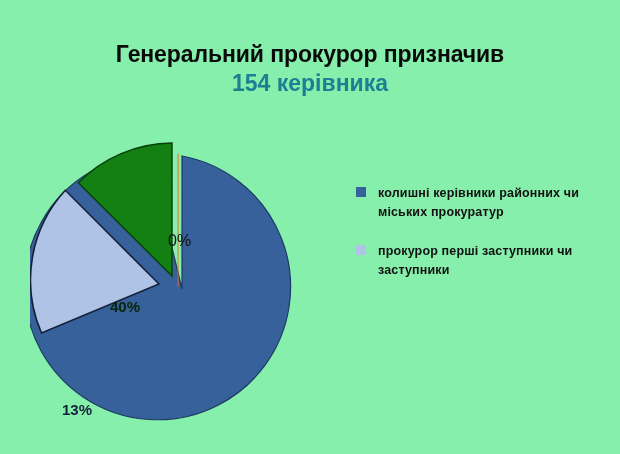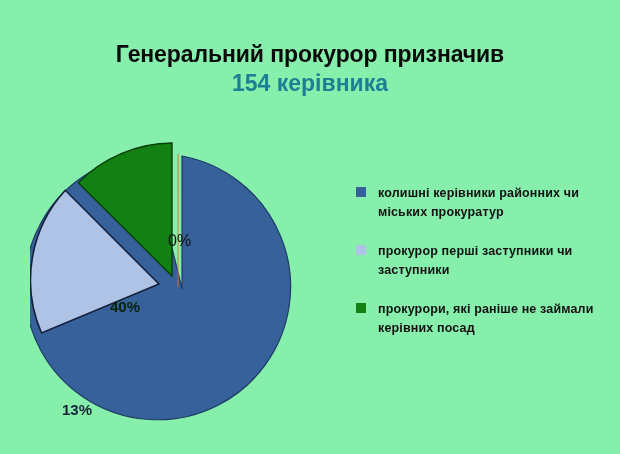--- a/index.html
+++ b/index.html
@@ -137,19 +137,15 @@
 
   <div class="legend">
     <div class="legend-item">
       <span class="legend-swatch" style="background:#36619a"></span>
       <span class="legend-text">колишні керівники районних чи міських прокуратур</span>
     </div>
     <div class="legend-item">
       <span class="legend-swatch" style="background:#aec3e6"></span>
       <span class="legend-text">прокурор перші заступники чи заступники</span>
     </div>
-    <div class="legend-item">
-      <span class="legend-swatch" style="background:#128012"></span>
-      <span class="legend-text">прокурори, які раніше не займали керівних посад</span>
-    </div>
   </div>
 
 </div>
 
 </body></html>

